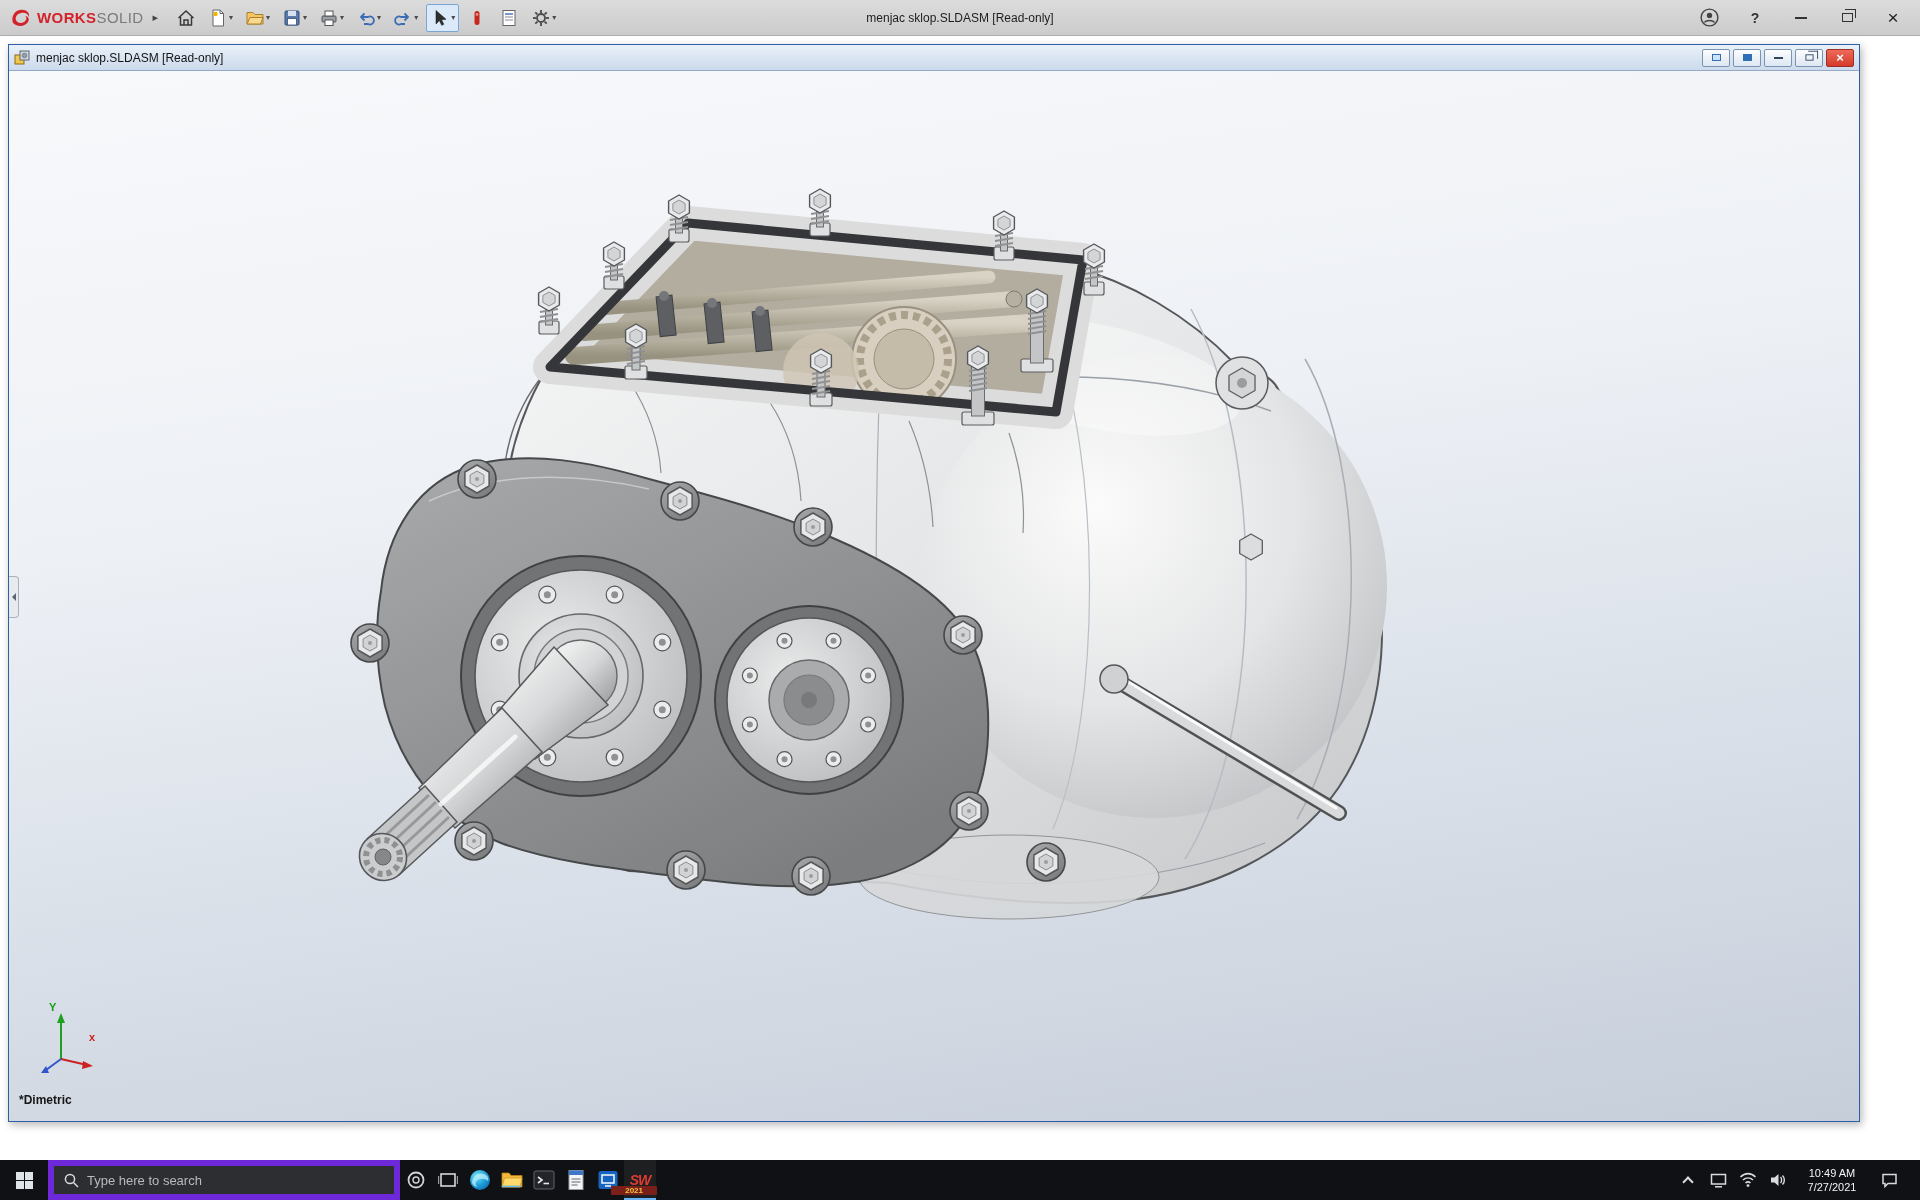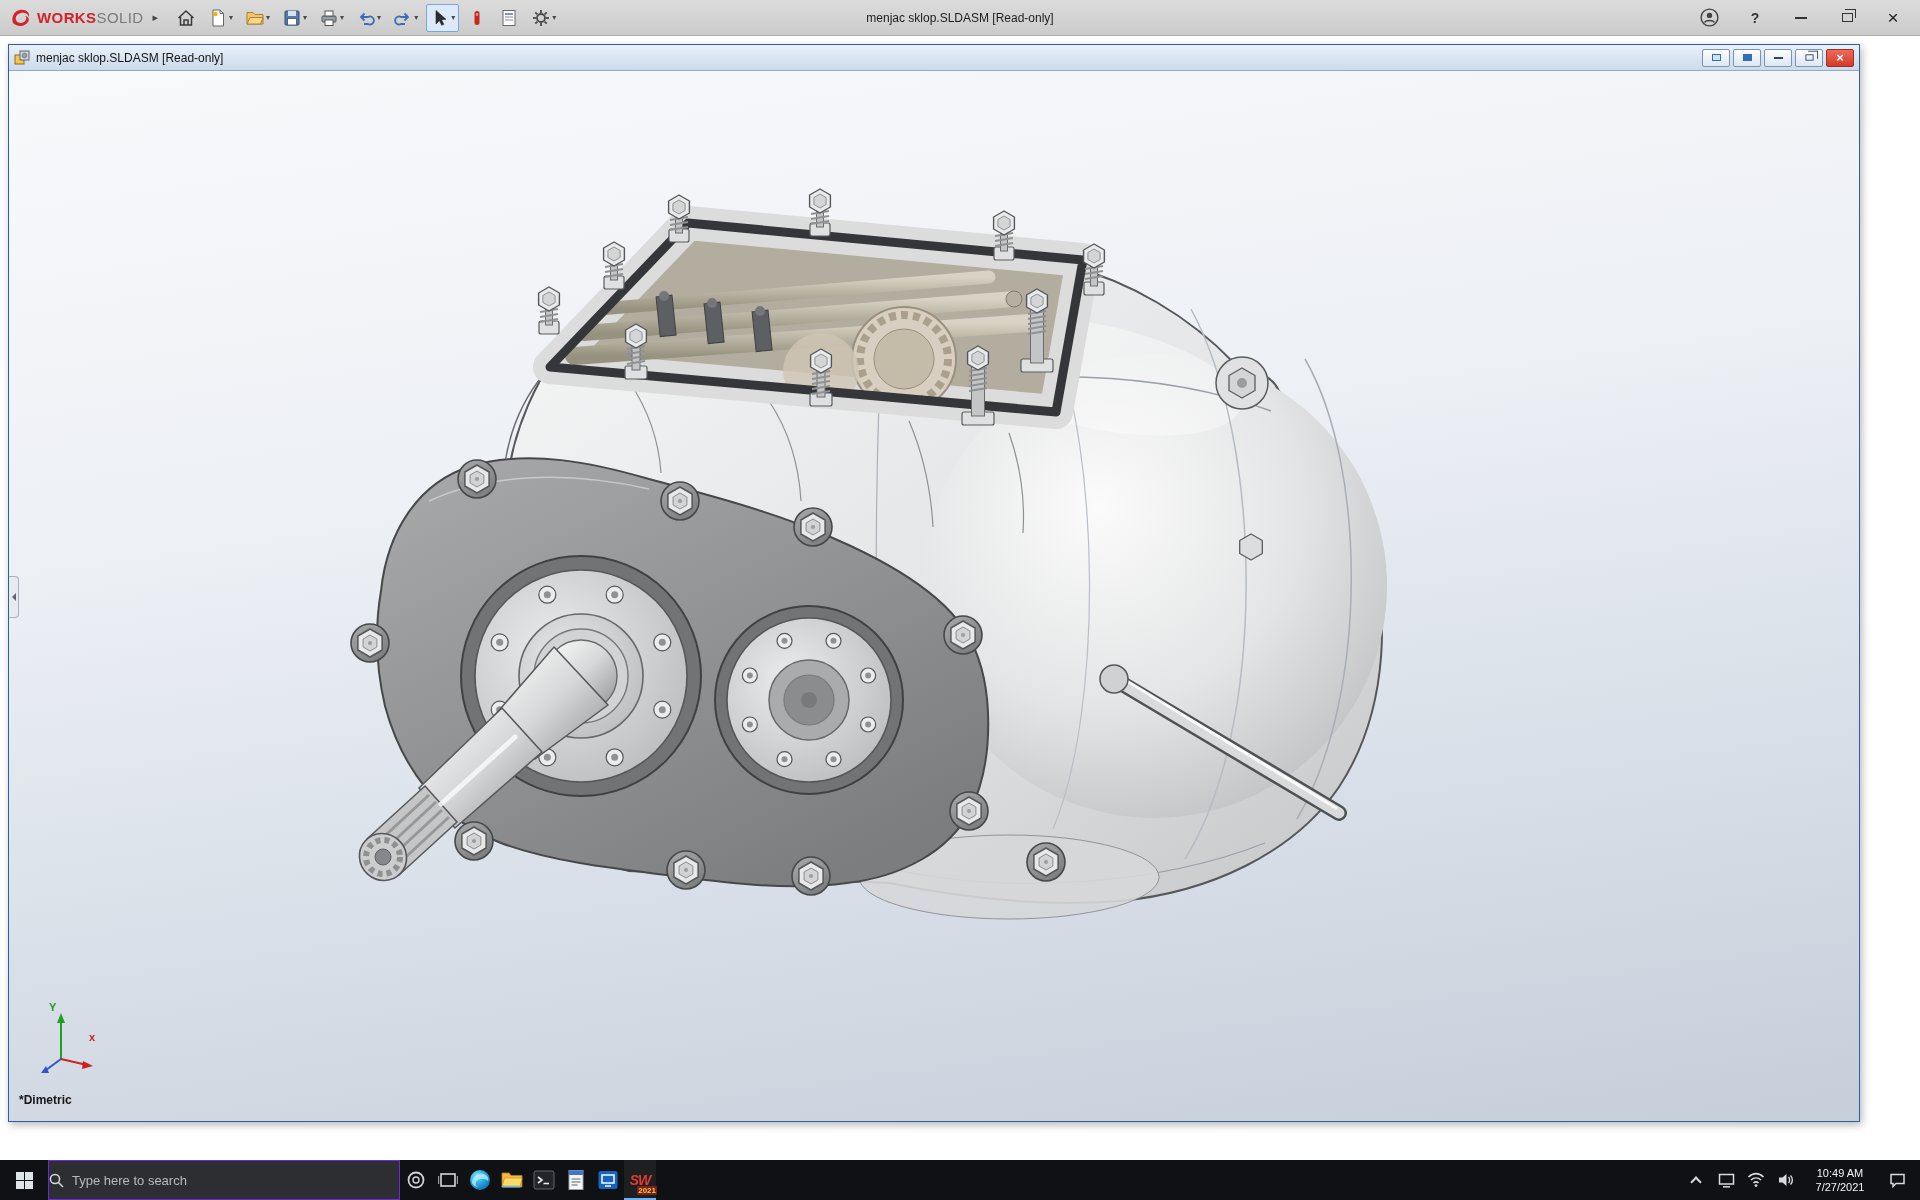--- a/index.html
+++ b/index.html
@@ -59,30 +59,30 @@
   #fm-tab{position:absolute;left:0;top:505px;width:10px;height:42px;background:#e7eaef;
     border:1px solid #aab2bf;border-left:none;border-radius:0 4px 4px 0;display:flex;align-items:center;justify-content:center}
   #fm-tab:before{content:"";width:0;height:0;border:4px solid transparent;border-right-color:#5a6575;margin-left:-3px}
 
   
   #taskbar{position:absolute;bottom:0;left:0;width:1920px;height:40px;background:#101114;display:flex;align-items:stretch;z-index:40}
   .tk-btn{width:48px;display:flex;align-items:center;justify-content:center}
   .tk-app{width:32px;display:flex;align-items:center;justify-content:center;position:relative}
   .tk-app svg{display:block}
   .tk-app.running{background:rgba(255,255,255,.06);box-shadow:inset 0 -2px 0 #6cb2f7}
-  #search-box{width:352px;background:#2d2e31;border:1px solid #6d28d9;display:flex;align-items:center;gap:8px;padding:0 0}
+  #search-box{width:352px;background:#2d2e31;border:6px solid #6d28d9;display:flex;align-items:center;gap:8px;padding:0 10px}
   #search-box input{flex:1;background:transparent;border:none;outline:none;color:#c7c8ca;font-size:13px;font-family:"Liberation Sans",sans-serif}
   #search-box input::placeholder{color:#b9babd}
-  #tray{margin-left:auto;display:flex;align-items:center;gap:2px;padding-right:6px}
+  #tray{margin-left:auto;display:flex;align-items:center;gap:2px;padding-right:14px}
   .tray-ic{width:28px;height:40px;display:flex;align-items:center;justify-content:center}
   .caret{width:8px;height:8px;border-top:2px solid #d9dadc;border-left:2px solid #d9dadc;transform:rotate(45deg);margin-top:4px}
   #clock{width:76px;text-align:center;color:#f2f3f4;font-size:11px;line-height:14px;padding:0 4px}
   .sw-ic{position:relative;width:30px;height:30px;display:flex;align-items:center;justify-content:center}
   .sw-ic .sw-txt{color:#e03c31;font-weight:bold;font-style:italic;font-size:14px;letter-spacing:-1px}
-  .sw-ic .sw-year{position:absolute;right:-2px;bottom:0;color:#f4c542;font-size:8px;font-weight:bold;background:#7a1f1a;padding:0 1px;border-radius:1px}
+  .sw-ic .sw-year{position:absolute;right:-2px;bottom:0;color:#f4c542;font-size:8px;font-weight:bold;background:#7a1f1a;padding:0 14px;border-radius:1px}
 </style>
 </head>
 <body>
 
 <div id="app">
 
   <header id="titlebar">
     <div class="brand">
       <svg width="22" height="22" viewBox="0 0 22 22">
         <path d="M3 16 C1 10 4 4 10 3 C16 2 20 6 19 10 C18 6 14 5 11 6 C7 7 5 10 6 13 C7 16 11 17 14 15 C17 13 17 10 15 9 C18 9 20 12 18 15 C16 19 8 21 3 16 Z" fill="#d2232a"></path>

